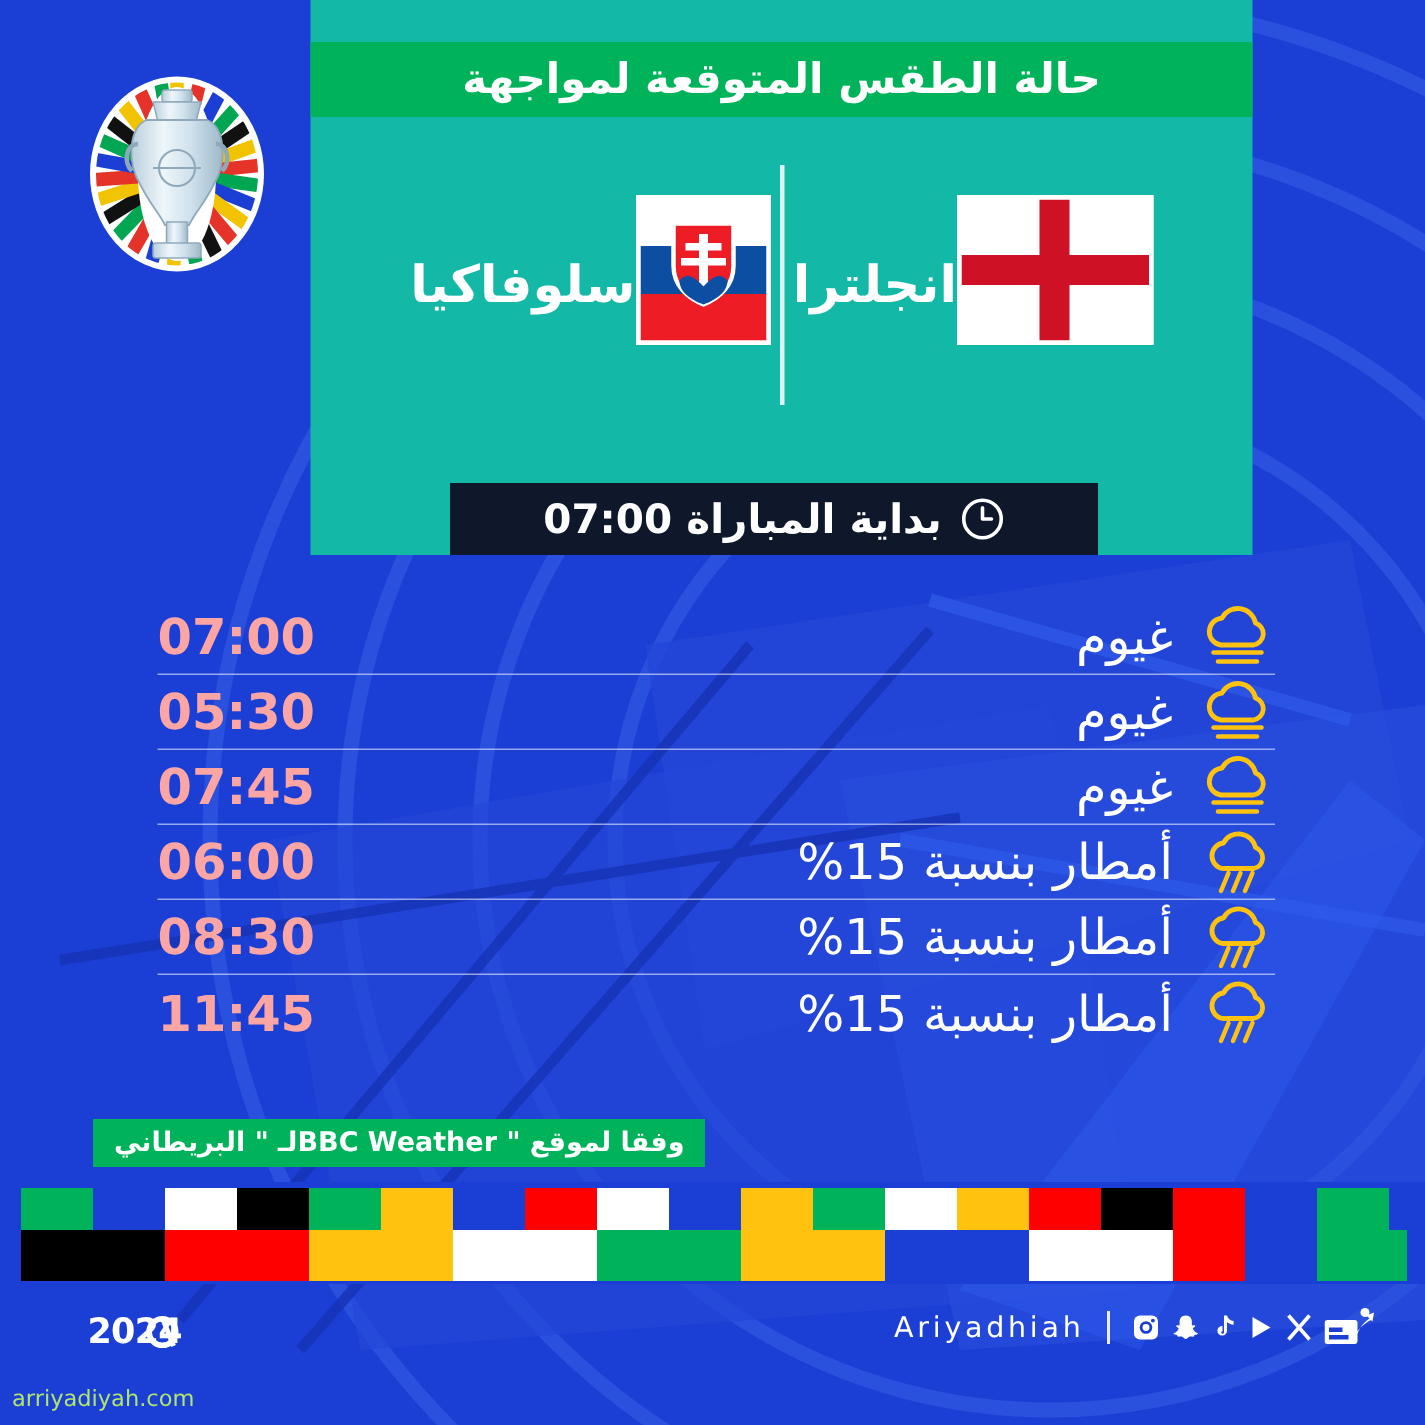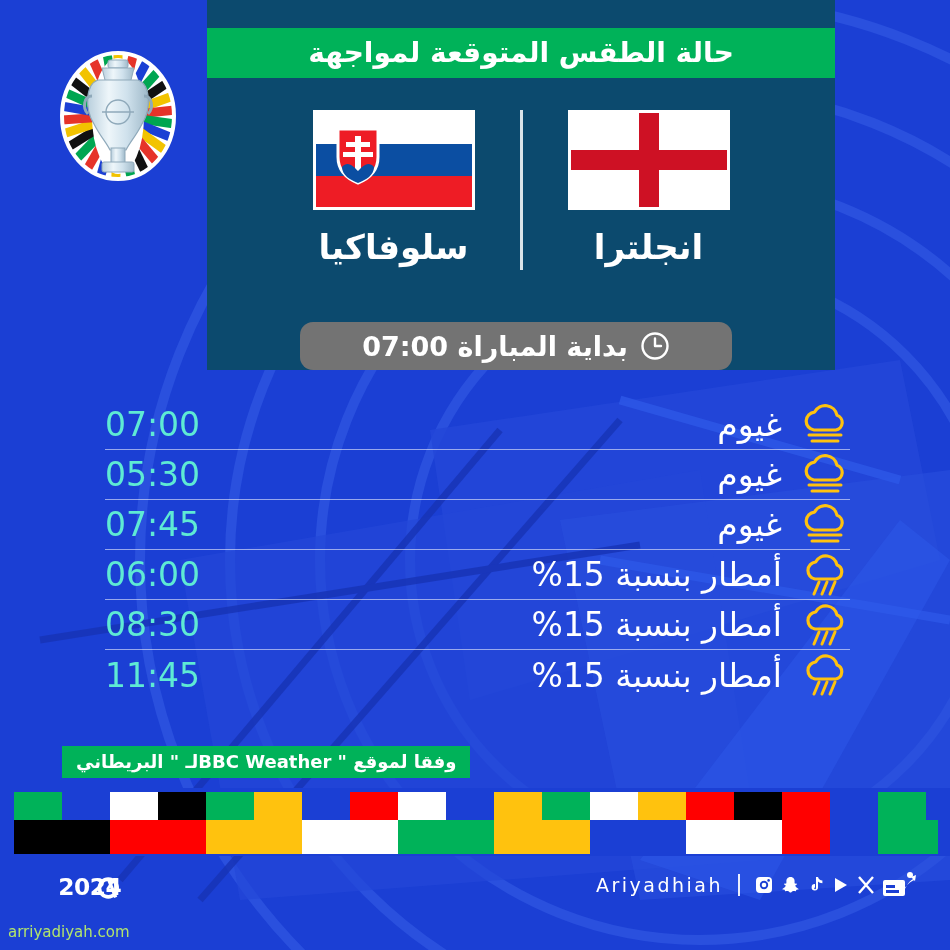--- a/index.html
+++ b/index.html
@@ -14,41 +14,41 @@
   
   .bg-deco { position:absolute; inset:0; overflow:hidden; z-index:0; pointer-events:none; }
   .bg-deco svg { position:absolute; inset:0; width:950px; height:950px; display:block; }
 
   
   #canvas { position:absolute; inset:0; z-index:1; }
 
   
   .header-panel {
     position:absolute; left:207px; top:0; width:628px; height:370px;
-    background:#0c4a6e; z-index:2;
+    background:#14b8a6; z-index:2;
   }
   .header-banner {
     position:absolute; left:0; top:28px; width:628px; height:50px;
     background:#00b259; display:flex; align-items:center; justify-content:center;
   }
   .header-banner-text {
     color:#ffffff; font-size:28px; font-weight:bold; letter-spacing:0px;
     line-height:1; white-space:nowrap;
   }
 
   
   .euro-logo { position:absolute; left:58px; top:50px; width:120px; height:132px; z-index:3; }
   .euro-logo svg { display:block; width:120px; height:132px; }
 
   
   .teams {
     position:absolute; left:207px; top:110px; width:628px; height:180px;
     display:flex; align-items:flex-start; justify-content:center; z-index:3;
   }
-  .team { width:240px; display:flex; flex-direction:column; align-items:center; }
+  .team { width:240px; display:flex; flex-direction:row; align-items:center;margin-top:20px; }
   .flag-box {
     width:162px; height:100px; background:#ffffff;
     border:3px solid #ffffff; position:relative; overflow:hidden;
   }
   .team-name {
     margin-top:20px; color:#ffffff; font-size:34px; font-weight:bold;
     line-height:1; white-space:nowrap;
   }
   .team-divider {
     width:3px; height:160px; background:#ffffff; opacity:.85;
@@ -64,42 +64,42 @@
 
   
   .en-v { position:absolute; left:50%; top:0; transform:translateX(-50%);
           width:20px; height:100%; background:#ce1124; }
   .en-h { position:absolute; top:50%; left:0; transform:translateY(-50%);
           width:100%; height:20px; background:#ce1124; }
 
   
   .kickoff {
     position:absolute; left:300px; top:322px; width:432px; height:48px;
-    background:#737373; display:flex; align-items:center; justify-content:center;
-    gap:12px; z-index:4;border-radius:13px;
+    background:#0f172a; display:flex; align-items:center; justify-content:center;
+    gap:12px; z-index:4;
   }
   .kickoff-text {
     color:#ffffff; font-size:27px; font-weight:bold; line-height:1; white-space:nowrap;
   }
   .clock-icon { width:30px; height:30px; flex:0 0 auto; }
 
   
   .rows { position:absolute; left:105px; top:400px; width:745px; z-index:3; }
   .wrow {
     position:relative; height:50px; display:flex; align-items:center;
     border-bottom:1.5px solid rgba(255,255,255,.55);
   }
   .wrow:last-child { border-bottom:none; }
   .wicon { width:52px; height:42px; flex:0 0 auto; margin-left:8px; }
   .wlabel {
     color:#ffffff; font-size:33px; font-weight:normal; line-height:1;
     white-space:nowrap; flex:1 1 auto; text-align:right; padding-right:8px;
   }
   .wtime {
-    color:#5eead4; font-size:33px; font-weight:normal; line-height:1;
+    color:#fca5a5; font-size:33px; font-weight:bold; line-height:1;
     direction:ltr; white-space:nowrap; flex:0 0 auto; text-align:right;
   }
 
   
   .source {
     position:absolute; left:62px; top:746px; height:32px;
     background:#00b259; display:inline-flex; align-items:center;
     padding:0 14px; z-index:3;
   }
   .source-text {

